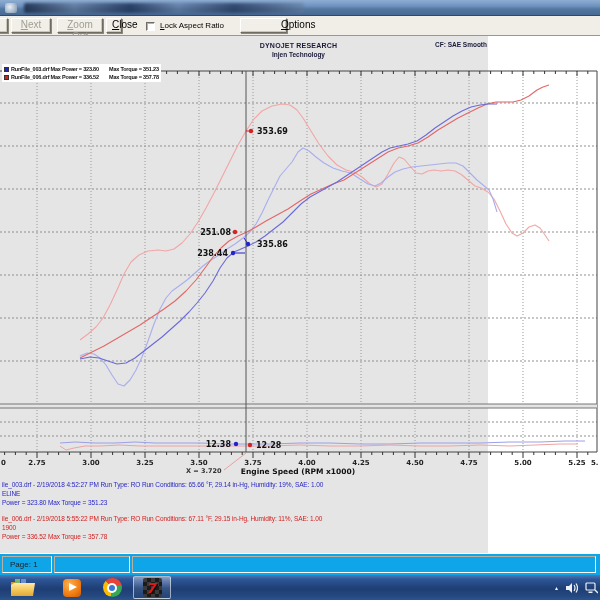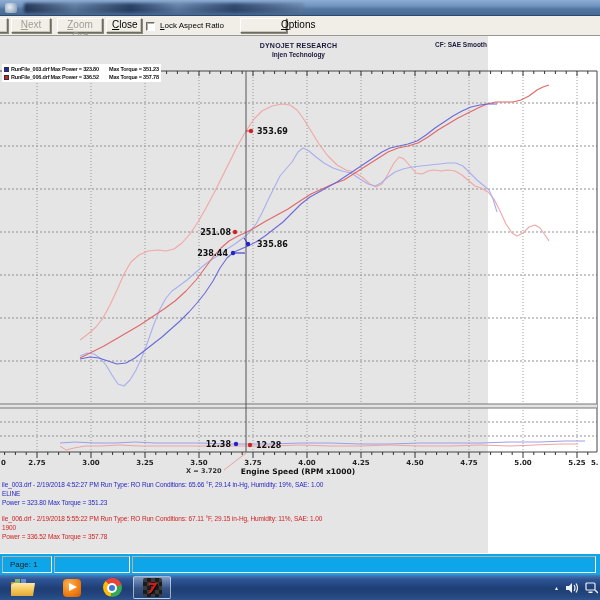--- a/index.html
+++ b/index.html
@@ -86,21 +86,21 @@
 
 <div id="titlebar">
   <div id="app-icon"></div>
   <div id="title-blur"></div>
 </div>
 
 <div id="toolbar">
   <div class="btn disabled" style="left:-6px;width:14px;"></div>
   <div class="btn disabled" style="left:11px;width:40px;"><span class="accel">N</span><span>ext</span></div>
   <div class="btn disabled" style="left:57px;width:46px;"><span class="accel">Z</span><span>oom Out</span></div>
-  <div class="btn" style="left:106px;width:36px;"><span class="accel">C</span><span>lose</span></div>
+  <div class="btn" style="left:106px;width:16px;"><span class="accel">C</span><span>lose</span></div>
   <div id="chk-lock"></div>
   <div id="chk-label"><span class="accel">L</span><span>ock Aspect Ratio</span></div>
   <div class="btn" style="left:240px;width:36px;padding-left:40px;"><span class="accel">O</span><span>ptions</span></div>
 </div>
 
 <div id="page">
   <div id="hdr-title">DYNOJET RESEARCH</div>
   <div id="hdr-sub">Injen Technology</div>
   <div id="hdr-cf">CF: SAE  Smooth</div>
 

